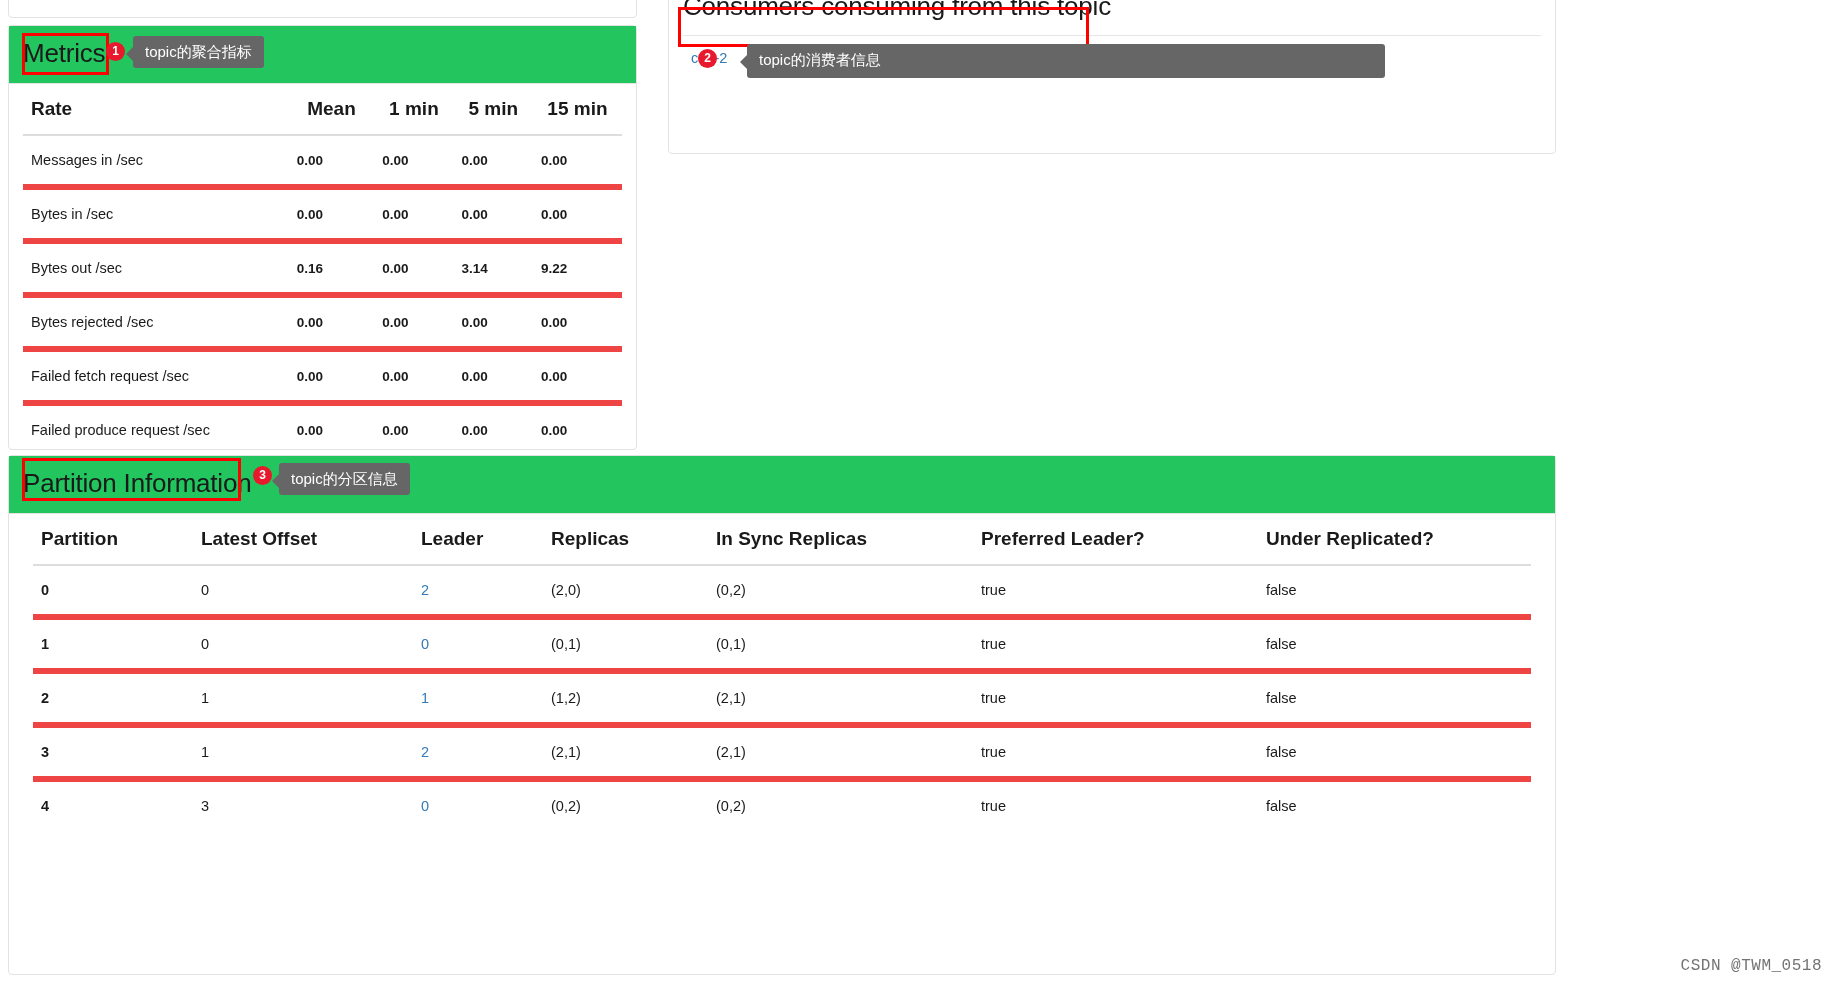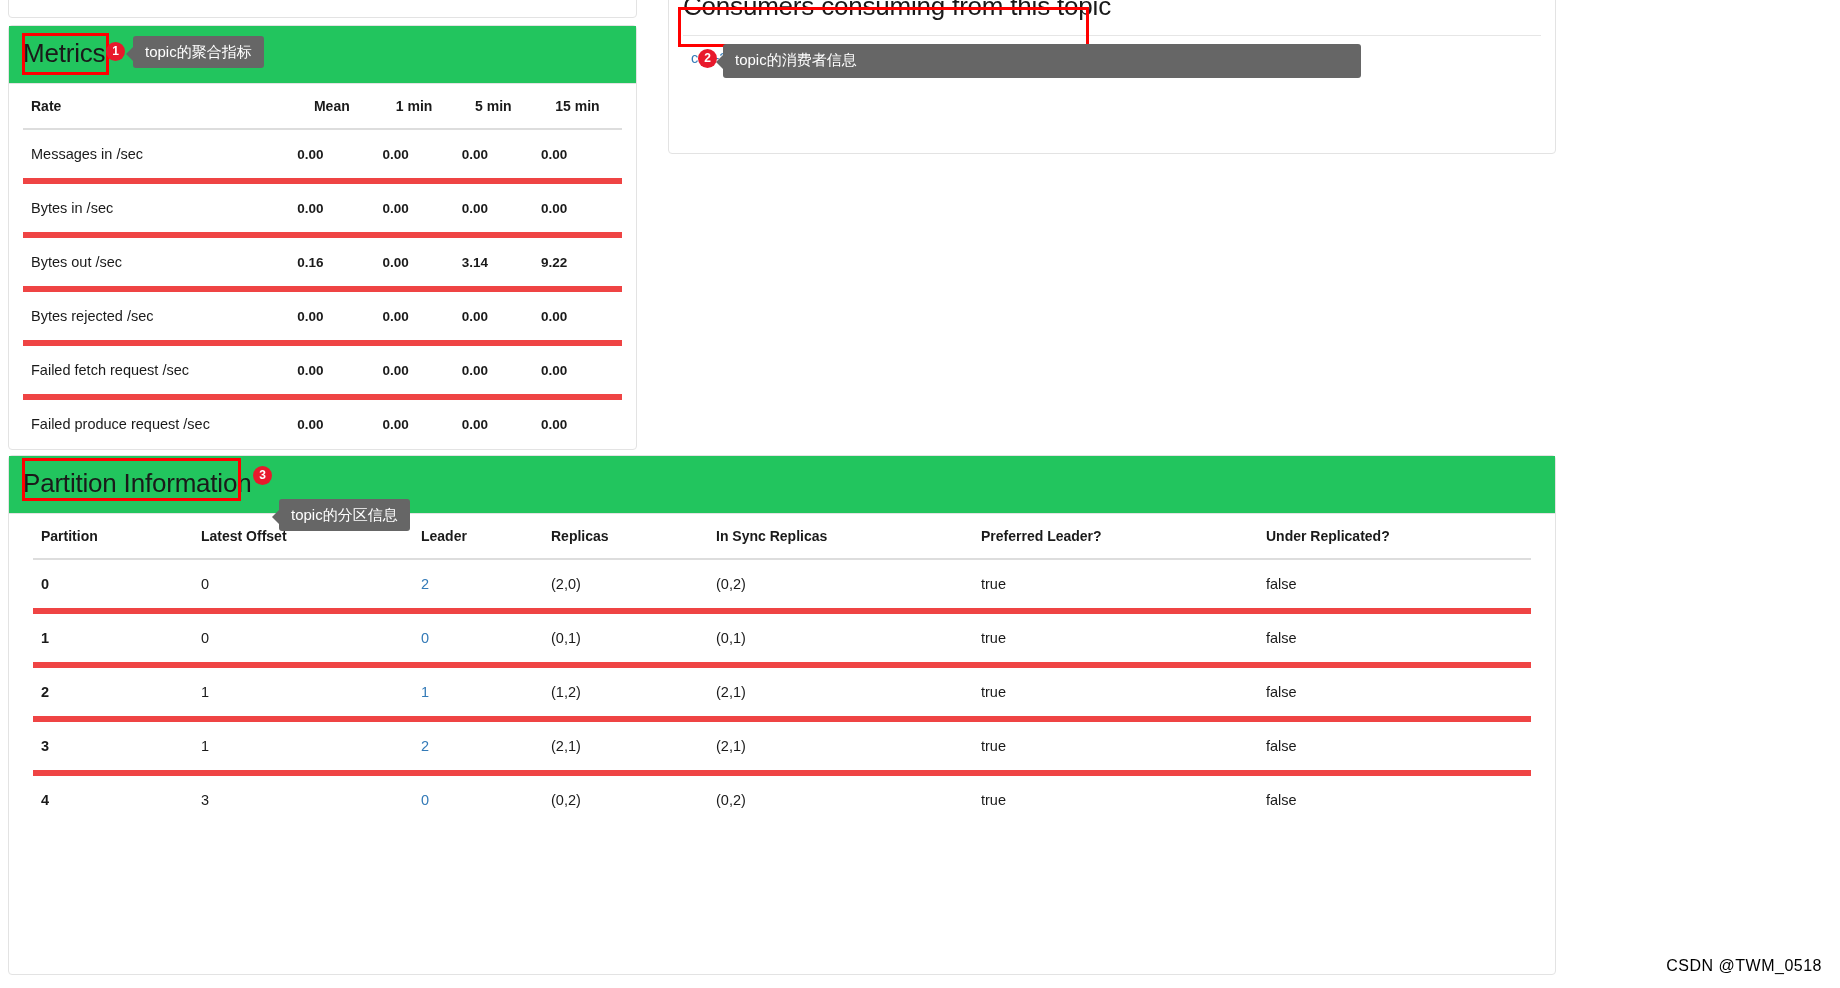--- a/index.html
+++ b/index.html
@@ -76,21 +76,21 @@
     top: 11px;
     border-top: 7px solid transparent;
     border-bottom: 7px solid transparent;
     border-right: 7px solid #666666;
   }
   .callout.multiline { white-space: normal; }
 
   
   table { border-collapse: collapse; width: 100%; }
   th {
-    font-size: 14px;
+    font-size: 19px;
     font-weight: 700;
     color: #1a1a1a;
     text-align: left;
     padding: 14px 8px;
     border-bottom: 2px solid #dddddd;
   }
   td {
     font-size: 14.5px;
     color: #1a1a1a;
     padding: 16px 8px;
@@ -144,23 +144,24 @@
 
   .consumer-table td { padding: 14px 8px; border-top: 1px solid #e6e6e6; }
   .consumer-link { color: #337ab7; text-decoration: none; font-size: 14.5px; }
   .consumer-type { font-size: 14.5px; color: #1a1a1a; }
 
   
   #watermark {
     position: absolute;
     right: 18px;
     bottom: 13px;
-    color: #000000;
+    color: #737373;
     font-size: 16px;
     letter-spacing: 0.5px;
+    font-family: Liberation Mono, monospace;
   }
 </style>
 </head>
 <body>
 
 <div id="root">
 
   <div class="panel" id="top-stub-panel"></div>
 
   <div class="panel" id="metrics-panel">
@@ -313,23 +314,23 @@
       </table>
     </div>
   </div>
 
   <div class="annot-box" style="left:22px; top:33px; width:87px; height:42px;"></div>
   <div class="badge-num" style="left:106px; top:42px;">1</div>
   <div class="callout" style="left:133px; top:36px;">topic的聚合指标</div>
 
   <div class="annot-box" style="left:678px; top:7px; width:411px; height:40px;"></div>
   <div class="badge-num" style="left:698px; top:49px;">2</div>
-  <div class="callout multiline" style="left:723px; top:44px; width:638px; padding:4px 12px 6px 12px; line-height:24px;">
+  <div class="callout multiline" style="left:747px; top:44px; width:638px; padding:4px 12px 6px 12px; line-height:24px;">
     <div style="font-size:15px;">topic的消费者信息</div>
   </div>
 
   <div class="annot-box" style="left:22px; top:458px; width:219px; height:43px;"></div>
   <div class="badge-num" style="left:253px; top:466px;">3</div>
-  <div class="callout" style="left:279px; top:463px;margin-top:36px;">topic的分区信息</div>
+  <div class="callout" style="left:279px; top:463px;">topic的分区信息</div>
 
   <div id="watermark">CSDN @TWM_0518</div>
 
 </div>
 
 </body></html>

